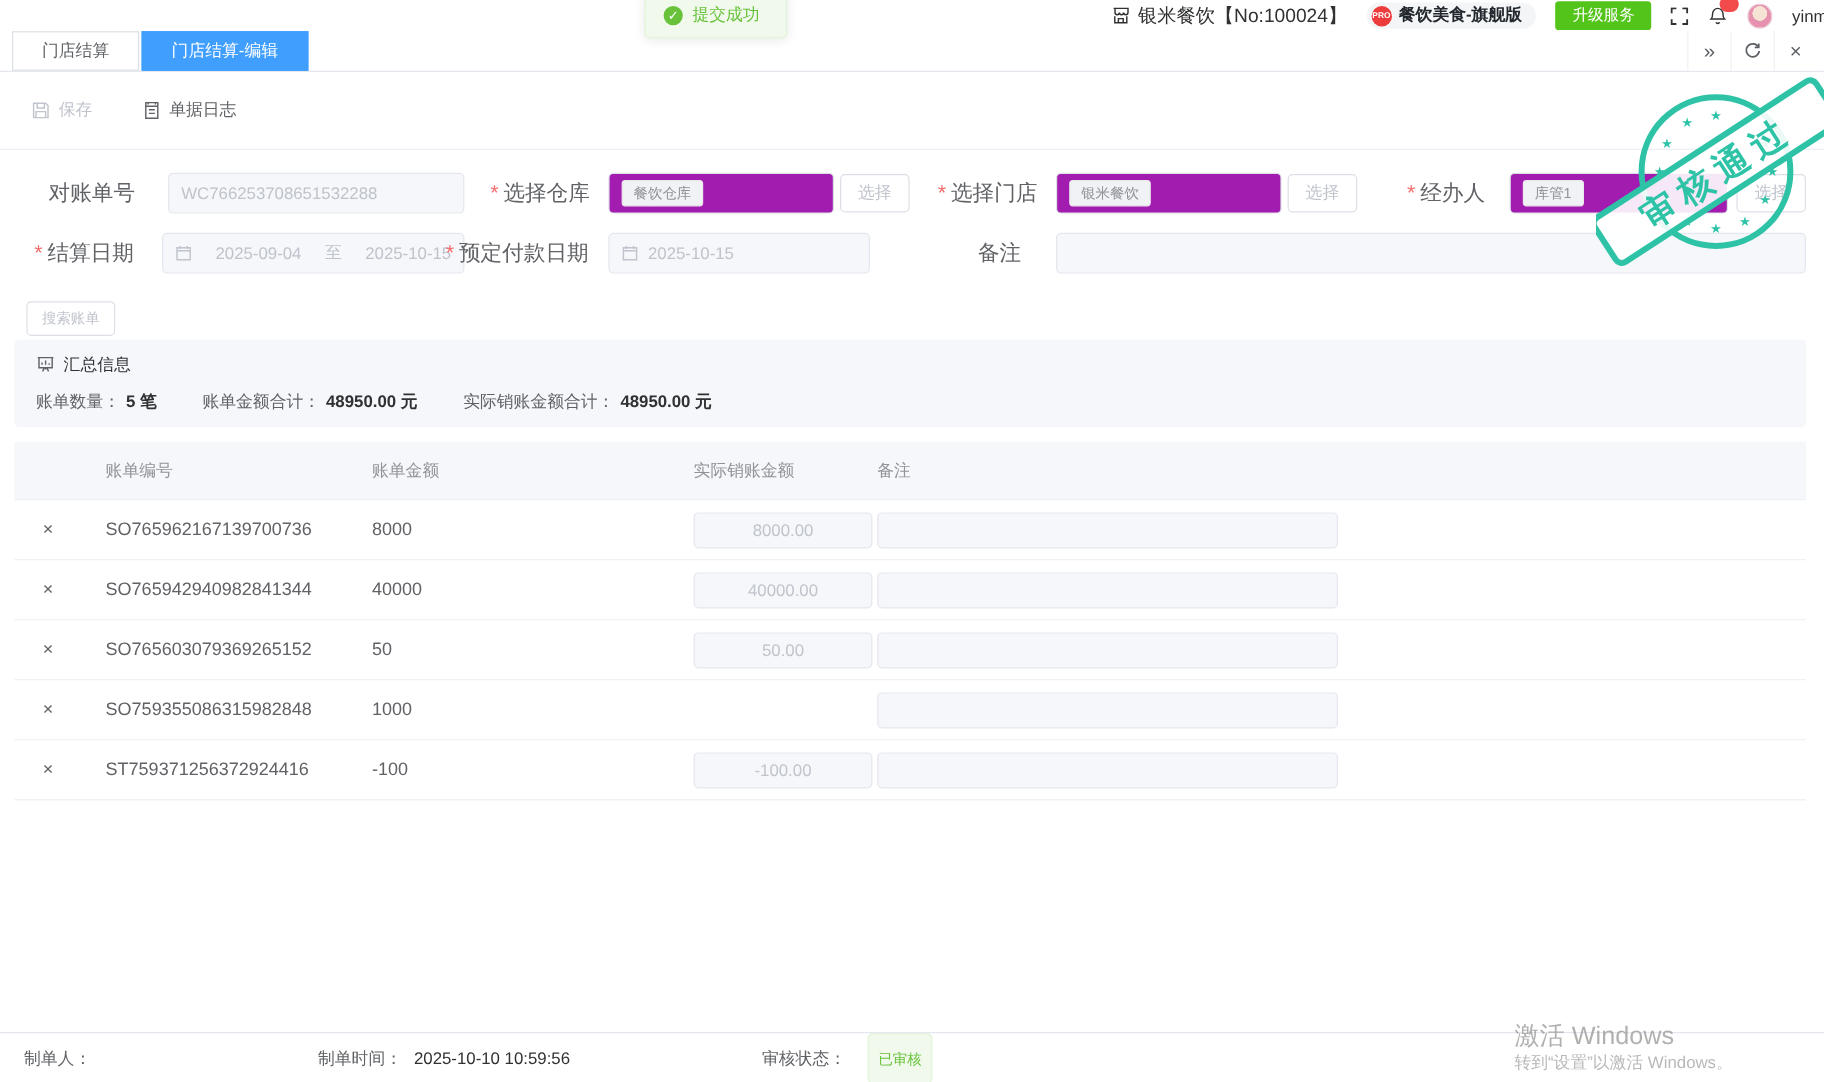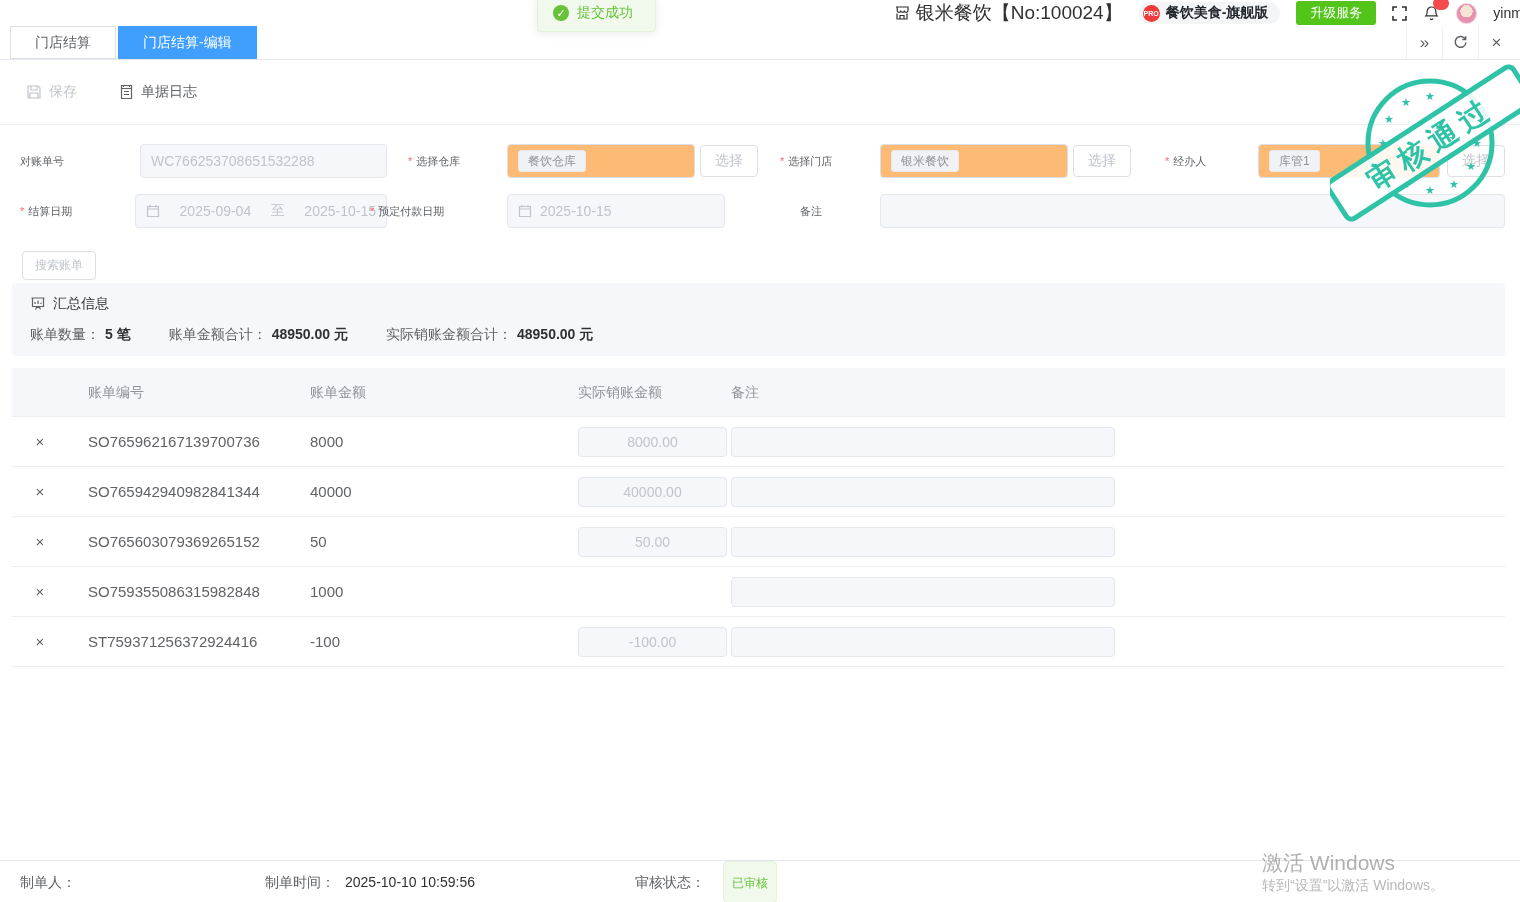--- a/index.html
+++ b/index.html
@@ -5,21 +5,21 @@
   * { box-sizing: border-box; margin: 0; padding: 0; }
   html,body { width:1520px; height:902px; overflow:hidden; }
   body {
     font-family:"Liberation Sans","DejaVu Sans",sans-serif;
     font-size:14px; color:#606266; background:#fff; position:relative;
   }
   .app { position:relative; width:1520px; height:902px; overflow:hidden; }
 
   
   .topbar { height:26px; display:flex; justify-content:flex-end; align-items:center; gap:16px; padding-right:2px; overflow:hidden; }
-  .company { display:flex; align-items:center; gap:6px; color:#303133; font-size:19px; }
+  .company { display:flex; align-items:center; gap:6px; color:#303133; font-size:16px; }
   .plan-pill { background:#f4f5f7; border-radius:13px; padding:2px 12px 2px 4px; display:flex; align-items:center; gap:6px; color:#23282e; font-weight:bold; font-size:14px; }
   .pro-dot { width:17px; height:17px; border-radius:50%; background:#ee3b3b; color:#fff; font-size:7px; font-weight:bold; display:flex; align-items:center; justify-content:center; }
   .upgrade-btn { background:#52c41a; color:#fff; font-size:13px; border:none; border-radius:3px; padding:3px 14px; cursor:pointer; }
   .icon-btn { color:#303133; display:flex; align-items:center; position:relative; }
   .bell-badge { position:absolute; top:-8px; right:-9px; width:16px; height:13px; background:#f34b4b; border-radius:8px; }
   .avatar { width:21px; height:21px; border-radius:50%; background:radial-gradient(circle at 50% 38%, #f7e3d3 0 40%, #e791b0 41% 100%); border:1px solid #eccbd8; }
   .username { color:#303133; font-size:14px; white-space:nowrap; margin-right:-8px; }
 
   
   .toast { position:absolute; left:537px; top:-6px; z-index:70; background:#f0f9eb; border:1px solid #e1f3d8;
@@ -34,23 +34,23 @@
   .tab-actions { position:absolute; right:6px; top:0; height:33px; display:flex; }
   .tab-action { width:36px; height:33px; display:flex; align-items:center; justify-content:center; border-left:1px solid #f0f0f0; color:#5c6066; font-size:17px; cursor:pointer; background:#fff; }
 
   
   .toolbar { height:65px; border-bottom:1px solid #ebeef5; display:flex; align-items:center; padding-left:26px; gap:42px; }
   .tool { display:flex; align-items:center; gap:7px; font-size:14px; color:#606266; cursor:pointer; }
   .tool.disabled { color:#c0c4cc; }
 
   
   .form-section { position:relative; height:125px; }
-  .flabel { position:absolute; height:34px; line-height:34px; text-align:left; color:#606266; font-size:11px; white-space:nowrap; }
+  .flabel { position:absolute; height:34px; line-height:34px; text-align:center; color:#606266; font-size:18px; white-space:nowrap; }
   .req { color:#f56c6c; margin-right:4px; font-style:normal; }
-  .inp { position:absolute; height:34px; border:1px solid #dcdfe6; border-radius:4px; background:#fdba74; display:flex; align-items:center; padding:0 10px; font-size:14px; color:#606266; gap:8px; }
+  .inp { position:absolute; height:34px; border:1px solid #dcdfe6; border-radius:4px; background:#a21caf; display:flex; align-items:center; padding:0 10px; font-size:14px; color:#606266; gap:8px; }
   .inp.disabled { background:#f5f7fa; border-color:#e4e7ed; color:#bfc3cb; }
   .inp input { border:none; outline:none; background:transparent; width:100%; font:inherit; color:inherit; }
   .tag { background:#f0f2f5; border:1px solid #e9e9eb; color:#909399; font-size:12px; line-height:18px; padding:1px 9px; border-radius:3px; white-space:nowrap; }
   .sel-btn { position:absolute; width:58px; height:32px; border:1px solid #dcdfe6; border-radius:4px; background:#fff; color:#c0c4cc; font-size:14px; display:flex; align-items:center; justify-content:center; cursor:pointer; }
   .cal { color:#c0c4cc; flex:0 0 auto; }
   .row1 { top:19px; } .row1b { top:20px; } .row2 { top:69px; }
 
   
   .search-row { padding:1px 0 0 22px; height:33px; }
   .btn-small { font-size:12px; color:#c0c4cc; background:#fff; border:1px solid #dcdfe6; border-radius:4px; padding:5px 12px; cursor:pointer; }

